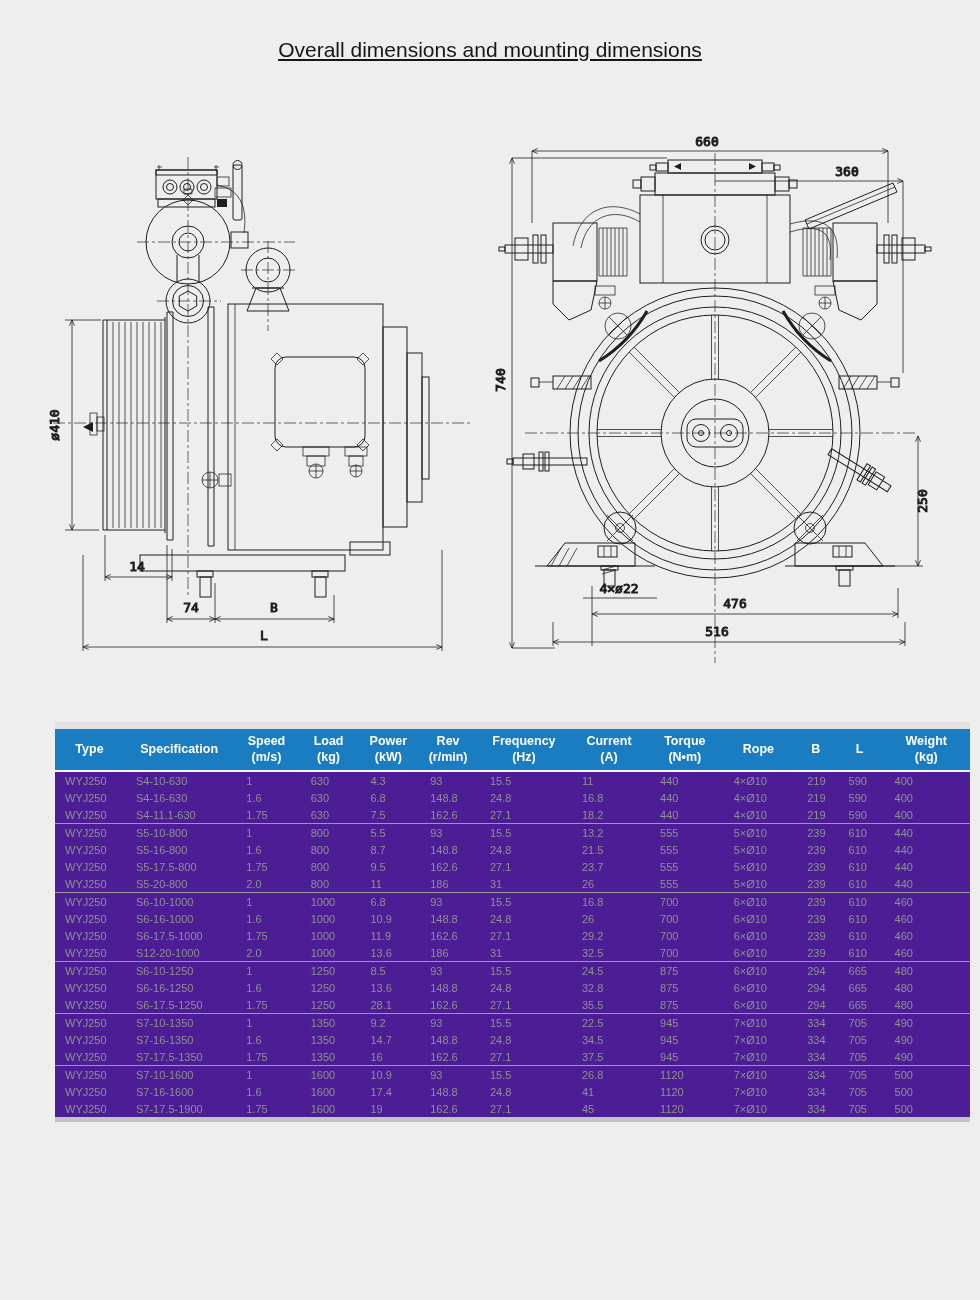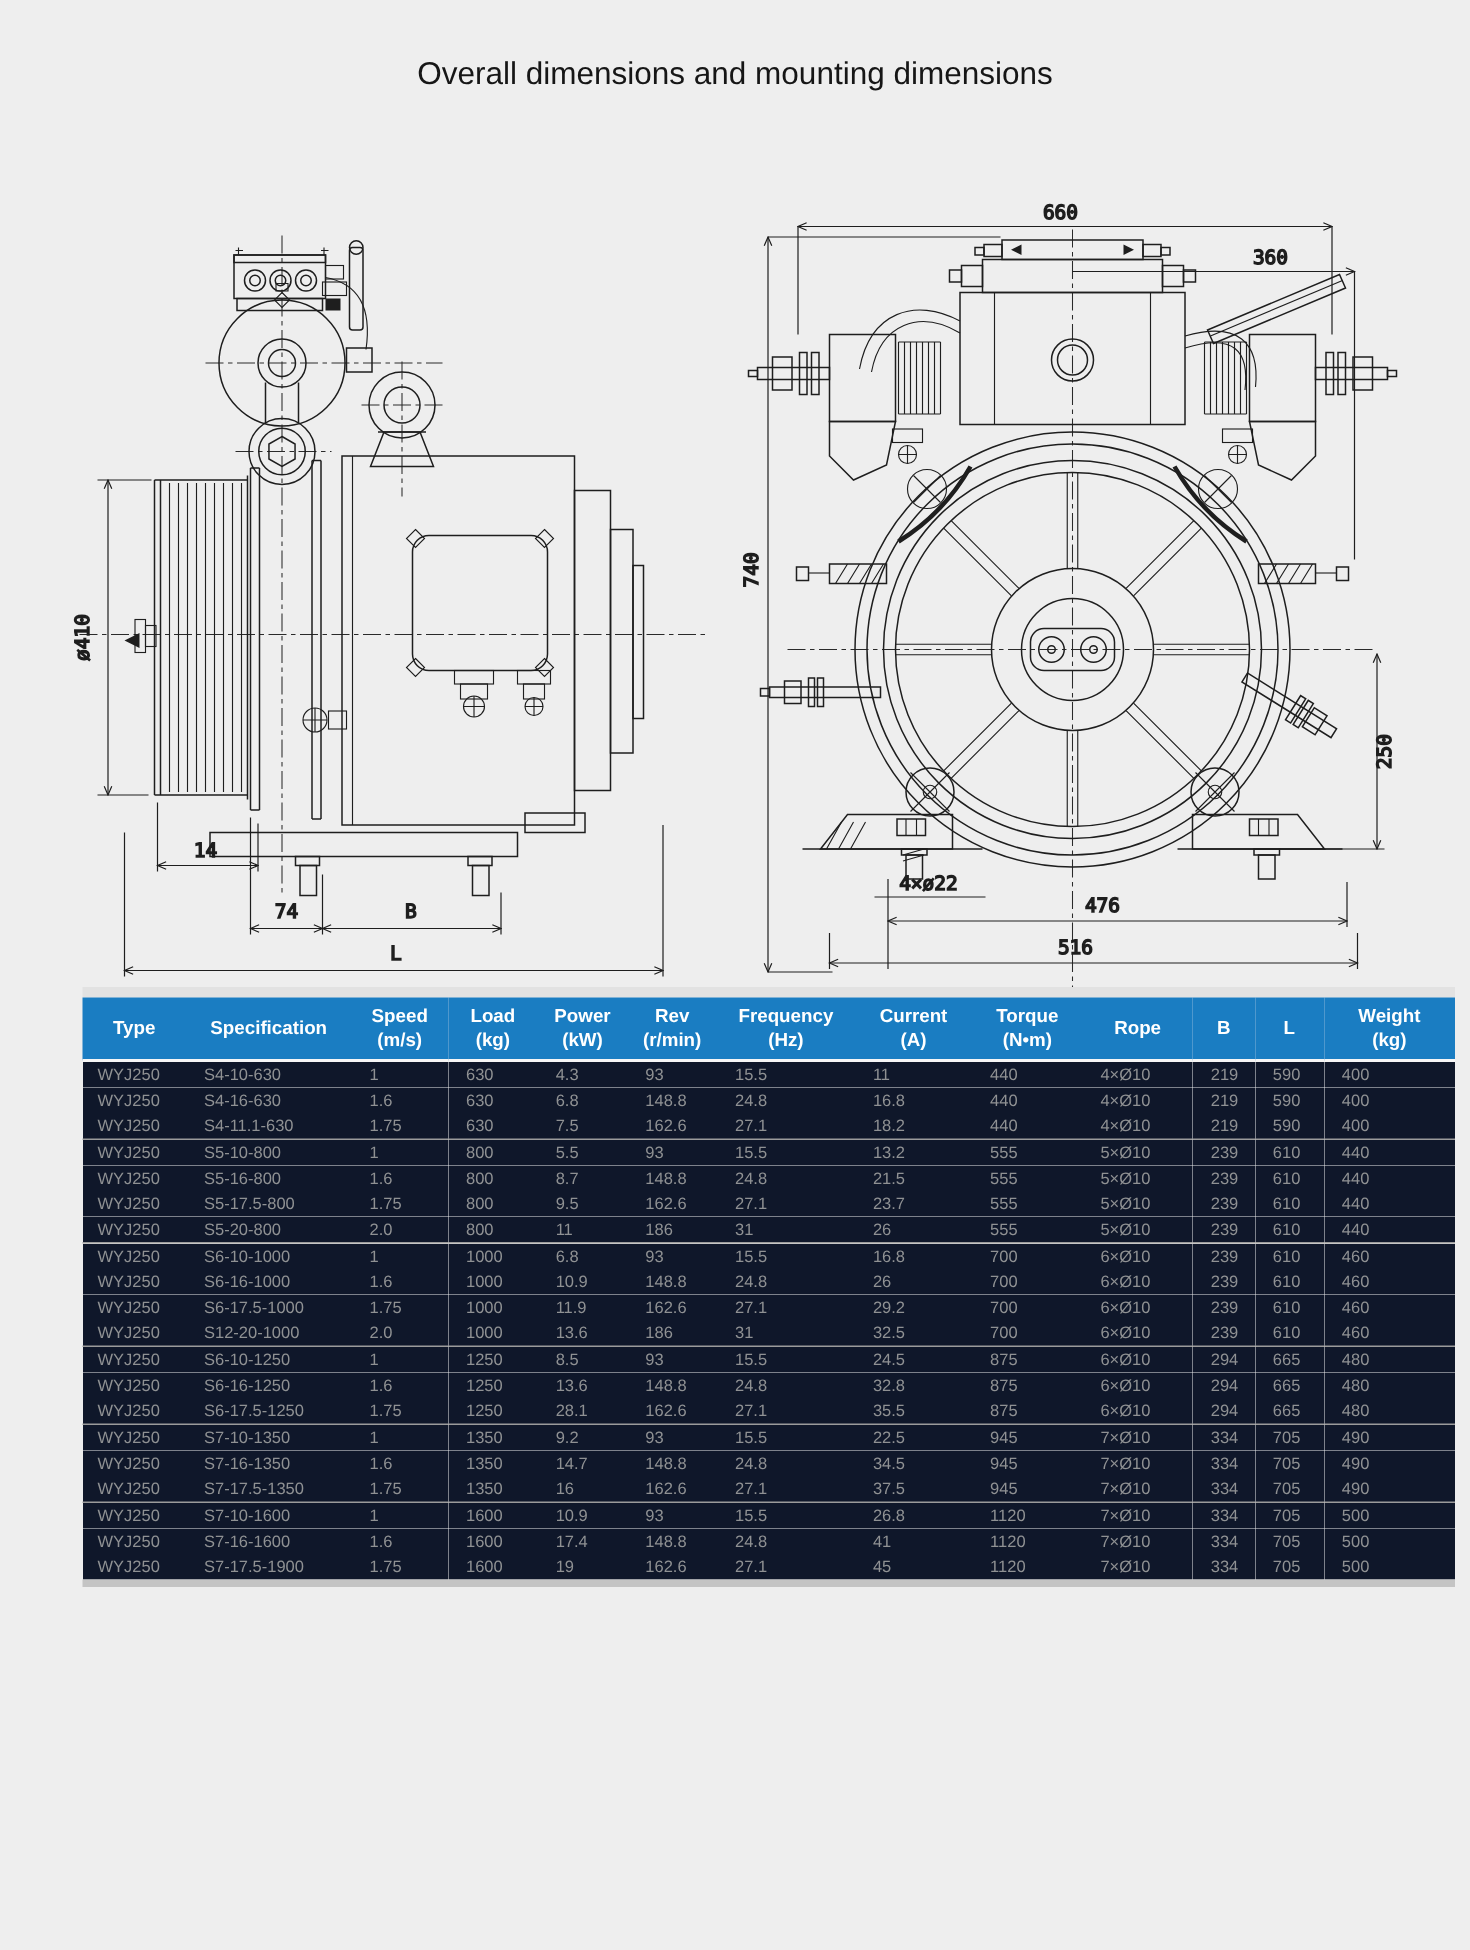--- a/index.html
+++ b/index.html
@@ -5,47 +5,47 @@
   html,body { margin:0; padding:0; }
   body {
     width:980px; height:1300px;
     background:#eeeeee;
     font-family:"Liberation Sans", sans-serif;
     position:relative;
     overflow:hidden;
   }
   .title {
     position:absolute; top:38px; left:0; width:980px;
-    text-align:center; font-size:21px; color:#161616;
+    text-align:center; font-size:21px; color:#161616;text-decoration:underline;
   }
   svg.draw { position:absolute; }
   #side-svg  { left:45px;  top:125px; }
   #front-svg { left:495px; top:128px; }
 
   svg text {
     font-family:"DejaVu Sans Mono", monospace;
     font-size:13px; fill:#1e1e1e;
   }
   .g-main  { stroke:#1e1e1e; fill:none; stroke-width:1; }
   .thin    { stroke-width:0.75; }
   .cl      { stroke-dasharray:12 3 3 3; stroke-width:0.7; stroke:#2a2a2a; }
   .dim     { stroke-width:0.8; }
   .solidfill { fill:#1e1e1e; stroke:none; }
 
-  .tbl-wrap { position:absolute; left:55px; top:658px; width:915px; }
+  .tbl-wrap { position:absolute; left:55px; top:722px; width:915px; }
   .strip-top { height:7px; background:#e2e2e2; }
   .strip-bottom { height:5px; background:#c4c4c4; }
   table { width:100%; border-collapse:collapse; table-layout:fixed; }
   thead th {
     background:#1a7dc2; color:#ffffff;
     font-size:12.5px; font-weight:bold; text-align:center; vertical-align:middle;
     padding:4px 2px; white-space:pre-line; line-height:1.22; height:33px;
     border-bottom:2px solid #f6f6f6;
   }
-  tbody tr { background:#0f172a; }
+  tbody tr { background:#4c1d95; }
   tbody td {
     font-size:11px; color:#8f9193;
     padding:2.5px 2px 2.5px 12px;
     text-align:left; white-space:nowrap; overflow:hidden;
     height:12px;
   }
   tbody td:first-child { padding-left:10px; }
   tr.group-end td { border-bottom:1px solid #9b9b9b; }
 </style>
 </head>

